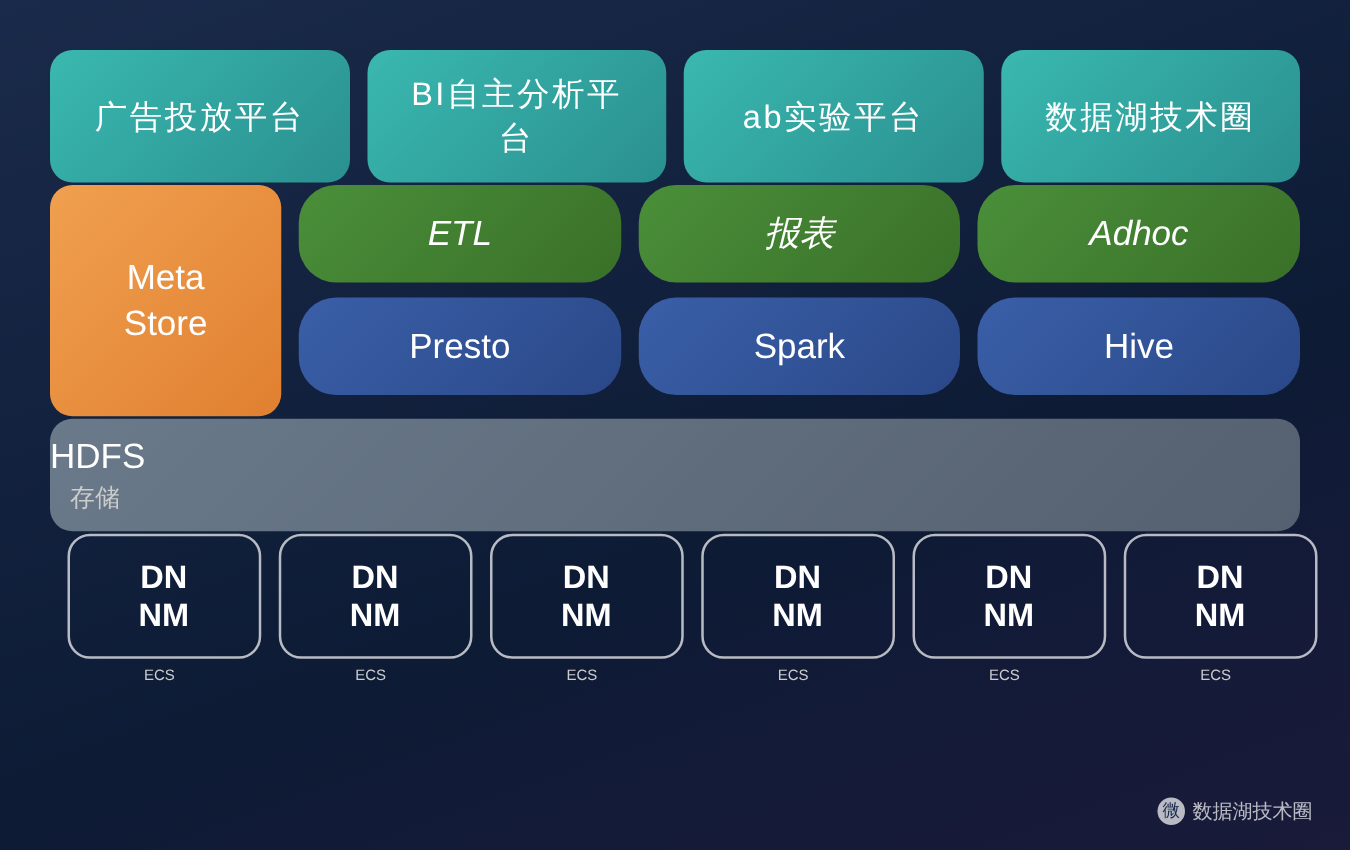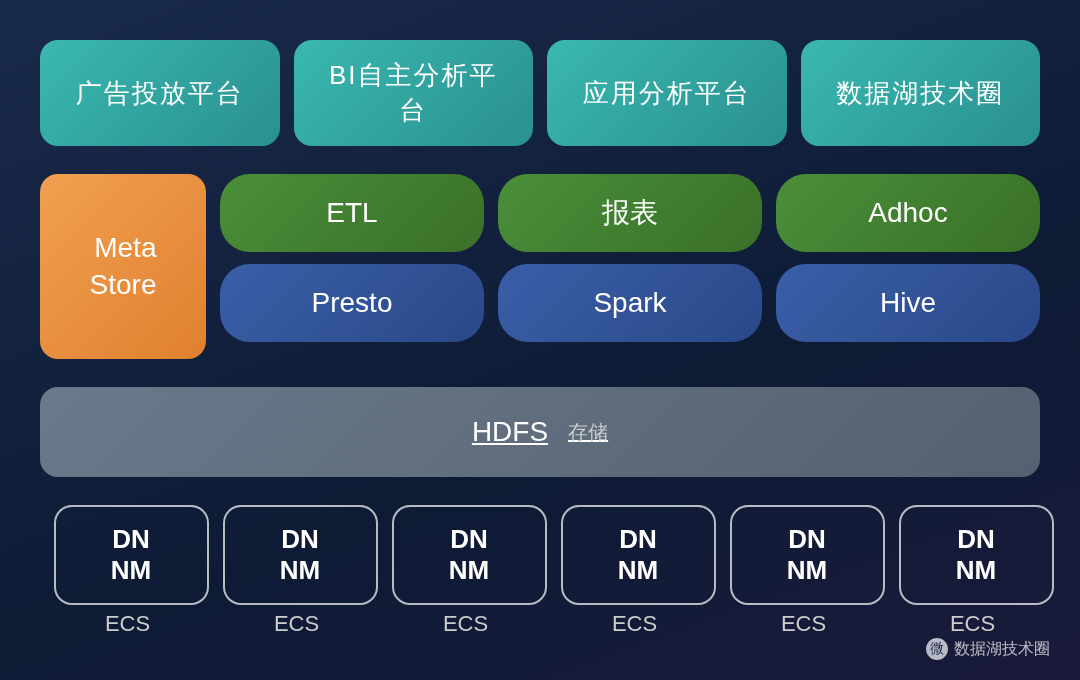--- a/index.html
+++ b/index.html
@@ -13,21 +13,21 @@
       align-items: center;
       justify-content: center;
       overflow: hidden;
     }
 
     .main-container {
       width: 1020px;
       height: 640px;
       display: flex;
       flex-direction: column;
-      gap: 28px;
+      gap: 2px;
       padding: 20px 10px;
     }
 
     
     .row-top {
       display: flex;
       gap: 14px;
       justify-content: flex-start;
     }
 
@@ -56,22 +56,22 @@
 
     .meta-store-box {
       background: linear-gradient(135deg, #f0a050 0%, #e08030 100%);
       border-radius: 18px;
       color: white;
       font-size: 28px;
       font-weight: 500;
       display: flex;
       align-items: center;
       justify-content: center;
-      text-align: right;
-      width: 166px;
+      text-align: center;
+      width: 185px;
       min-height: 185px;
       flex-shrink: 0;
       line-height: 1.3;
     }
 
     .right-middle {
       flex: 1;
       display: flex;
       flex-direction: column;
       gap: 12px;
@@ -93,20 +93,21 @@
       color: white;
       font-size: 28px;
       font-weight: 500;
       display: flex;
       align-items: center;
       justify-content: center;
       padding: 18px 28px;
       min-height: 78px;
       flex: 1;
       text-align: left;
+      font-style: italic;
     }
 
     .btn-blue {
       background: linear-gradient(135deg, #3a5fa8 0%, #2a4888 100%);
       border-radius: 30px;
       color: white;
       font-size: 28px;
       font-weight: 500;
       display: flex;
       align-items: center;
@@ -121,27 +122,26 @@
     .row-storage {
       display: flex;
       gap: 14px;
     }
 
     .storage-box {
       background: linear-gradient(135deg, #6a7a8a 0%, #556070 100%);
       border-radius: 18px;
       color: white;
       display: flex;
-      flex-direction: row;
-      align-items: center;
+      flex-direction: column;
+      align-items: flex-start;
       justify-content: center;
       min-height: 90px;
       flex: 1;
       gap: 4px;
-      text-decoration: underline;
     }
 
     .storage-title {
       font-size: 28px;
       font-weight: 500;
     }
 
     .storage-subtitle {
       font-size: 20px;
       color: #ccc;
@@ -176,21 +176,21 @@
       justify-content: center;
       width: 100%;
       min-height: 100px;
       text-align: center;
       line-height: 1.2;
       margin-left: 27px;
     }
 
     .node-label {
       color: #ccc;
-      font-size: 22px;
+      font-size: 12px;
       margin-left: 20px;
     }
 
     .watermark {
       position: absolute;
       bottom: 20px;
       right: 30px;
       color: rgba(255,255,255,0.7);
       font-size: 16px;
       display: flex;
@@ -216,21 +216,21 @@
 <div class="main-container">
 
   <div class="row-top">
     <div class="btn-teal">
       <span>广告投放平台</span>
     </div>
     <div class="btn-teal">
       <span>BI自主分析平台</span>
     </div>
     <div class="btn-teal">
-      <span>应用分析平台</span>
+      <span>ab实验平台</span>
     </div>
     <div class="btn-teal">
       <span>数据湖技术圈</span>
     </div>
   </div>
 
   <div class="row-middle">
     <div class="meta-store-box">
       <span>Meta<br>Store</span>
     </div>

